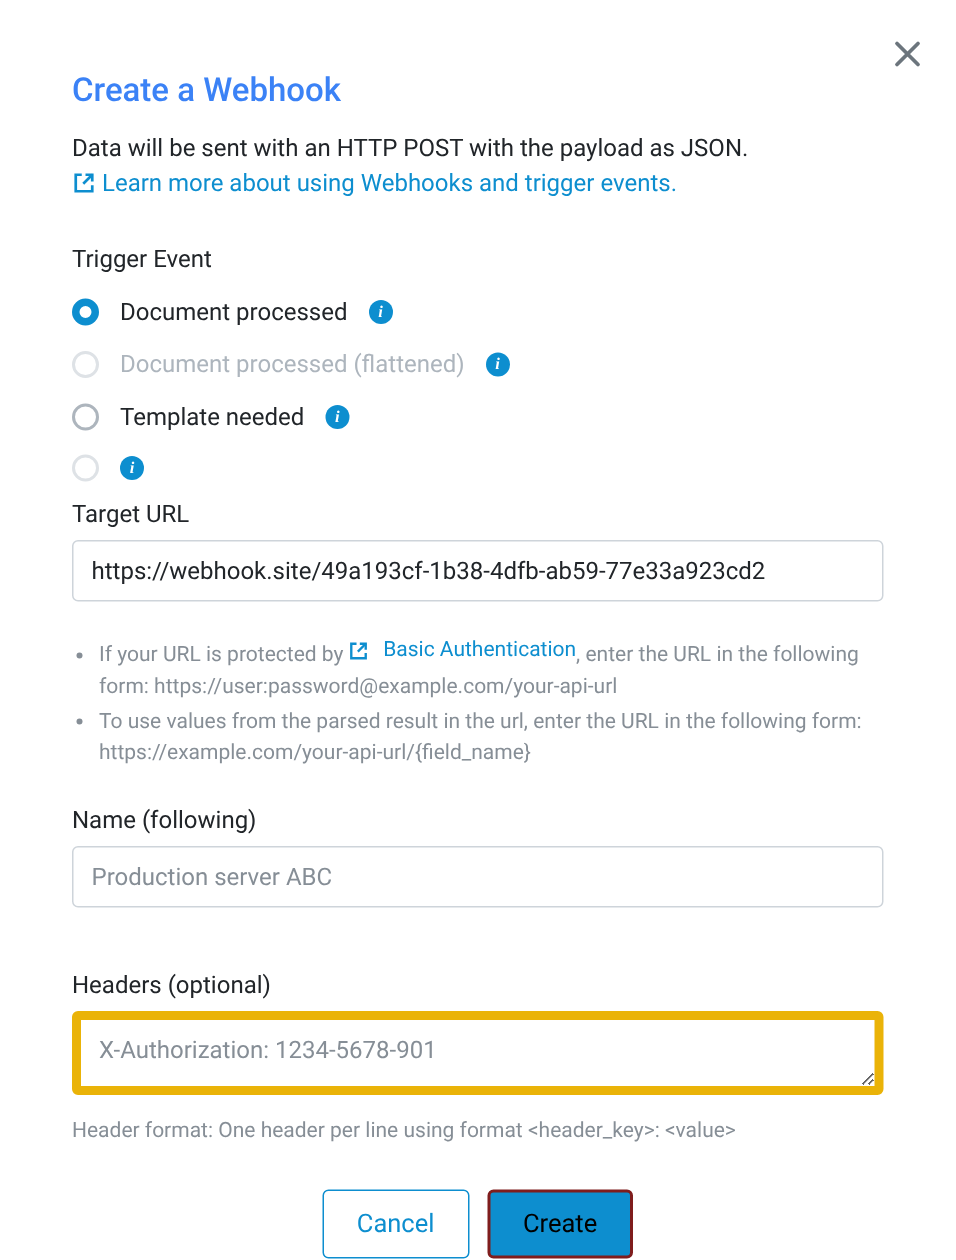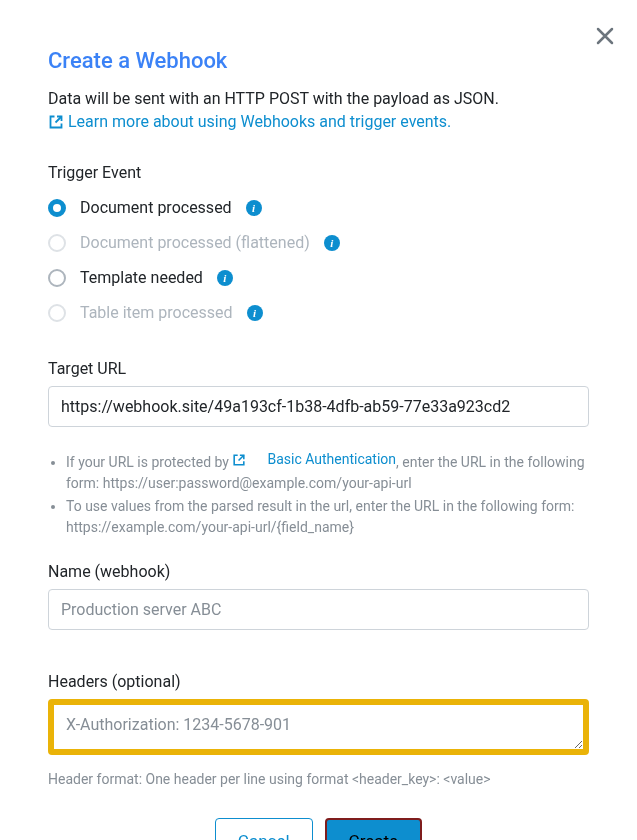--- a/index.html
+++ b/index.html
@@ -49,21 +49,21 @@
       gap: 4px;
       margin-bottom: 32px;
     }
     .ext-icon { display: inline-flex; }
     .section-label {
       font-size: 16px;
       color: #212529;
       margin-bottom: 8px;
     }
     .radio-group {
-      margin-bottom: 29px;
+      margin-bottom: 4px;
       text-align: right;
     }
     .radio-item {
       display: flex;
       align-items: center;
       gap: 14px;
       padding: 8px 0;
     }
     .radio {
       width: 18px;
@@ -142,21 +142,21 @@
       font-size: 14px;
       color: #868e96;
       line-height: 1.5;
       margin-bottom: 2px;
     }
     .inline-link {
       color: #0d8ecf;
       text-decoration: none;
       display: inline-flex;
       align-items: center;
-      gap: 21px;
+      gap: 9px;
     }
     .helper-text {
       font-size: 14px;
       color: #868e96;
       line-height: 1.5;
       margin-bottom: 24px;
     }
     .field-group { margin-bottom: 20px; }
     .actions {
       display: flex;
@@ -224,21 +224,20 @@
     </div>
 
     <div class="radio-item">
       <span class="radio"></span>
       <span class="radio-label">Template needed</span>
       <span class="info-icon"></span>
     </div>
 
     <div class="radio-item">
       <span class="radio disabled"></span>
-      <span class="radio-label disabled">Table item processed</span>
       <span class="info-icon"></span>
     </div>
   </div>
 
   <div class="field-group">
     <div class="section-label">Target URL</div>
     <input type="text" class="text-input" value="https://webhook.site/49a193cf-1b38-4dfb-ab59-77e33a923cd2" style="">
     <ul class="helper-list">
       <li>
         <span>If your URL is protected by </span>
@@ -251,21 +250,21 @@
               </svg>
           </span>
           <span>Basic Authentication</span>
           </a><span>, enter the URL in the following form: https://user:password@example.com/your-api-url</span>
       </li>
       <li>To use values from the parsed result in the url, enter the URL in the following form: https://example.com/your-api-url/{field_name}</li>
     </ul>
   </div>
 
   <div class="field-group">
-    <div class="section-label">Name (webhook)</div>
+    <div class="section-label">Name (following)</div>
     <input type="text" class="text-input" placeholder="Production server ABC" style="">
   </div>
 
   <div class="field-group">
     <div class="section-label">Headers (optional)</div>
     <textarea class="textarea-input" placeholder="X-Authorization: 1234-5678-901" style=""></textarea>
     <div class="helper-text">Header format: One header per line using format &lt;header_key&gt;: &lt;value&gt;</div>
   </div>
 
   <div class="actions">

